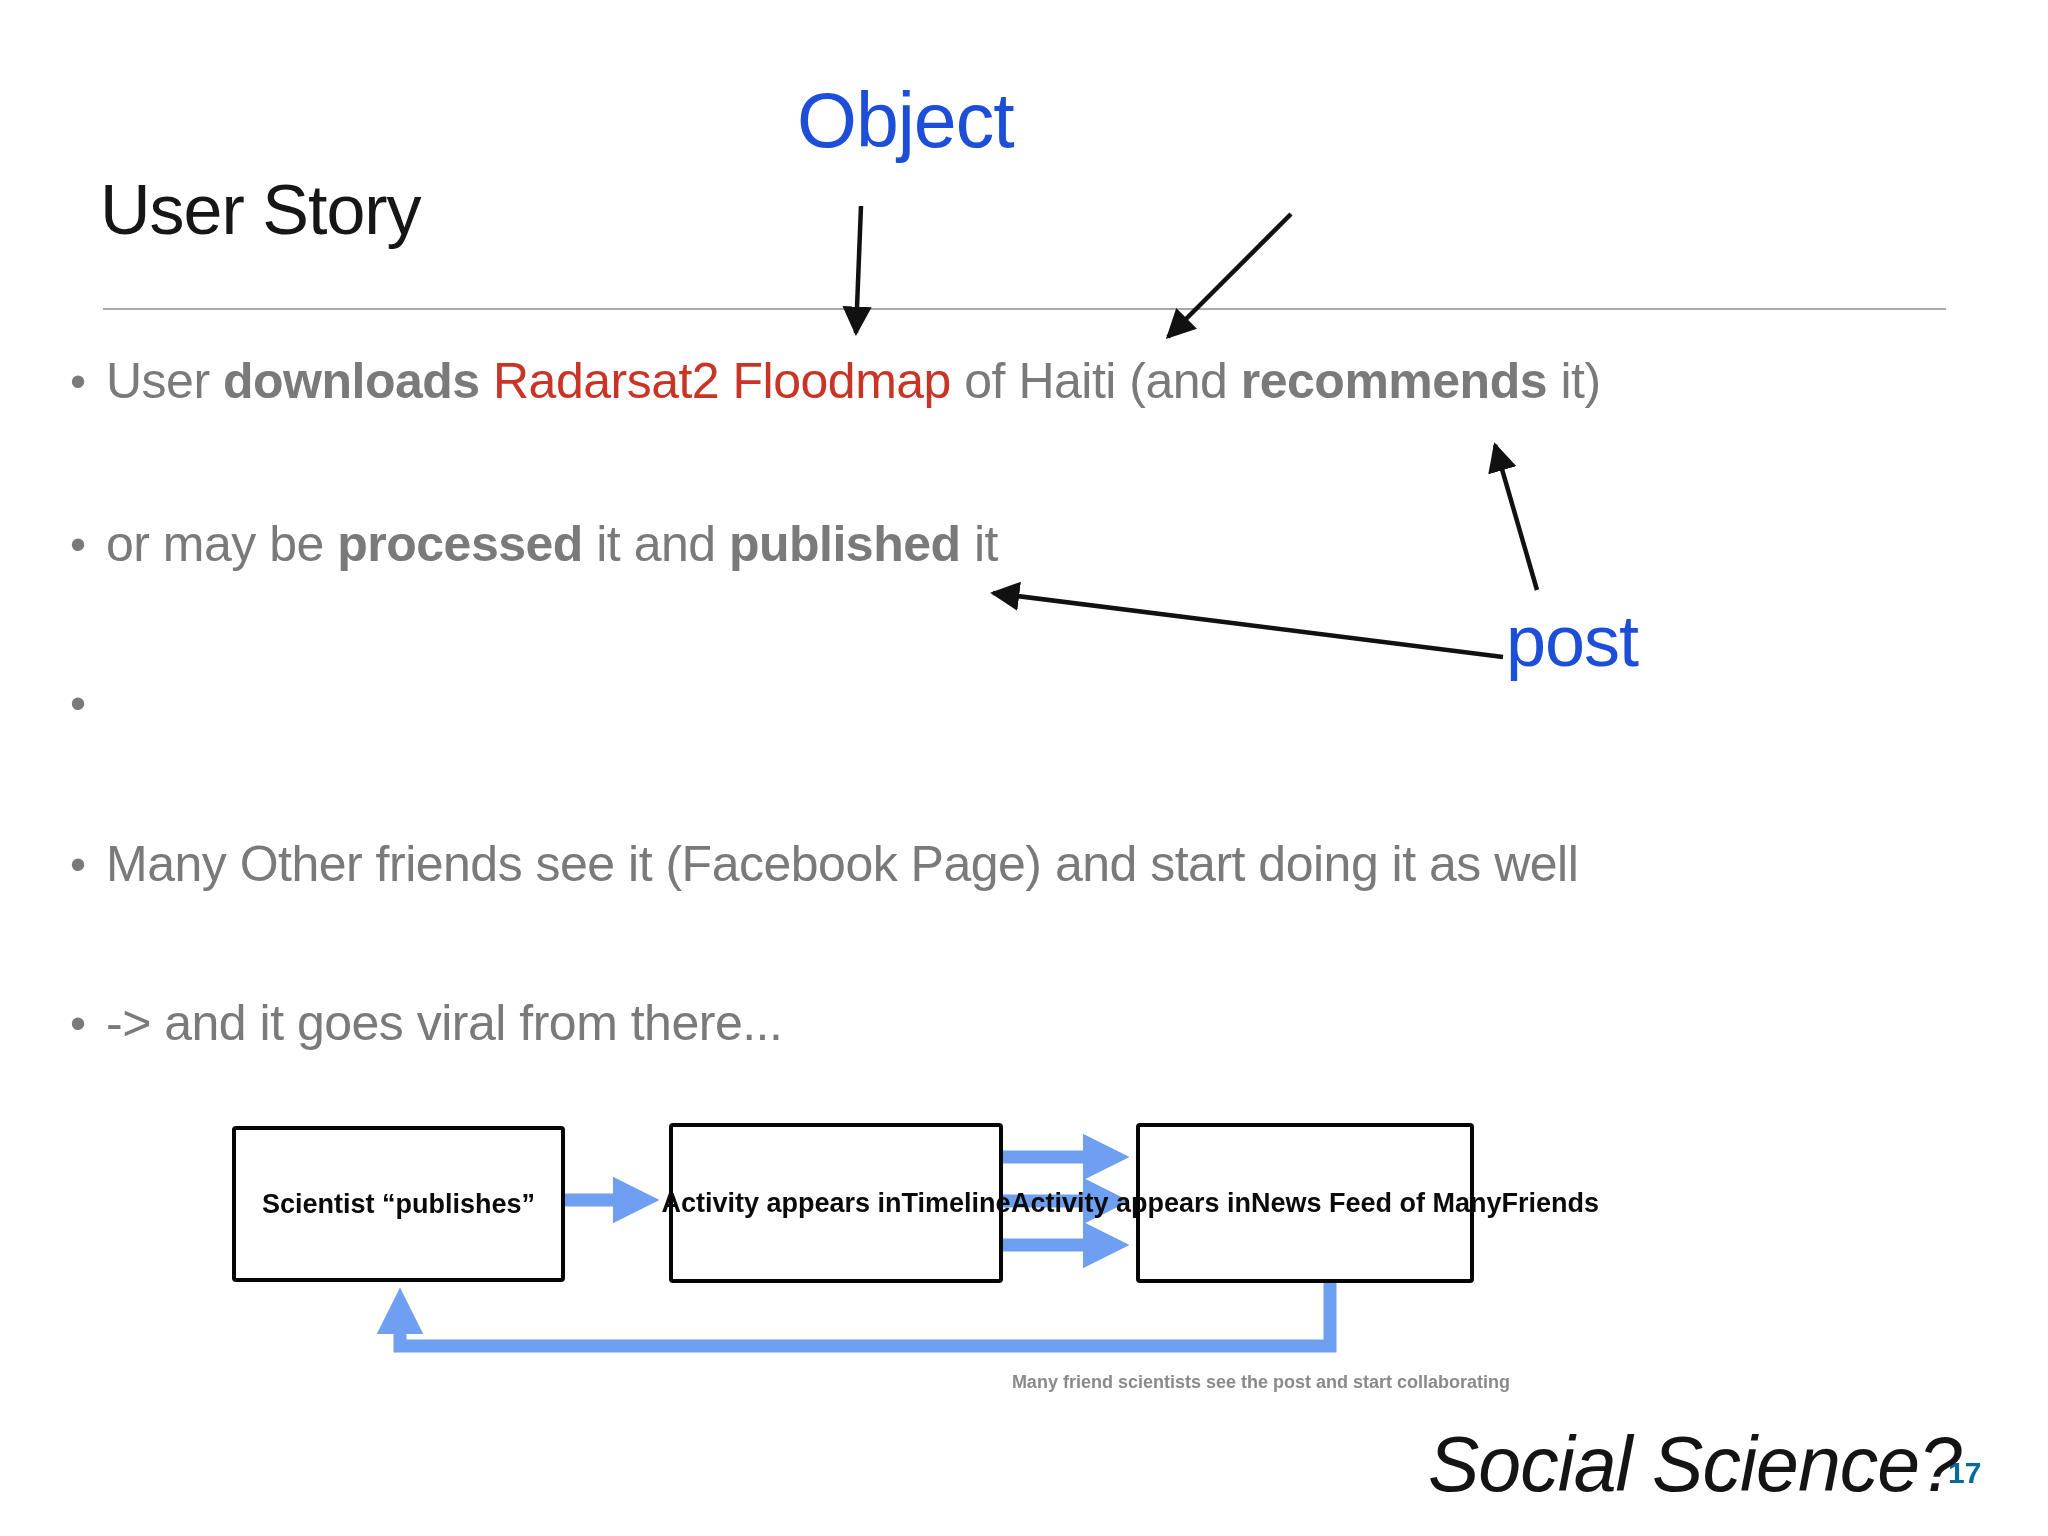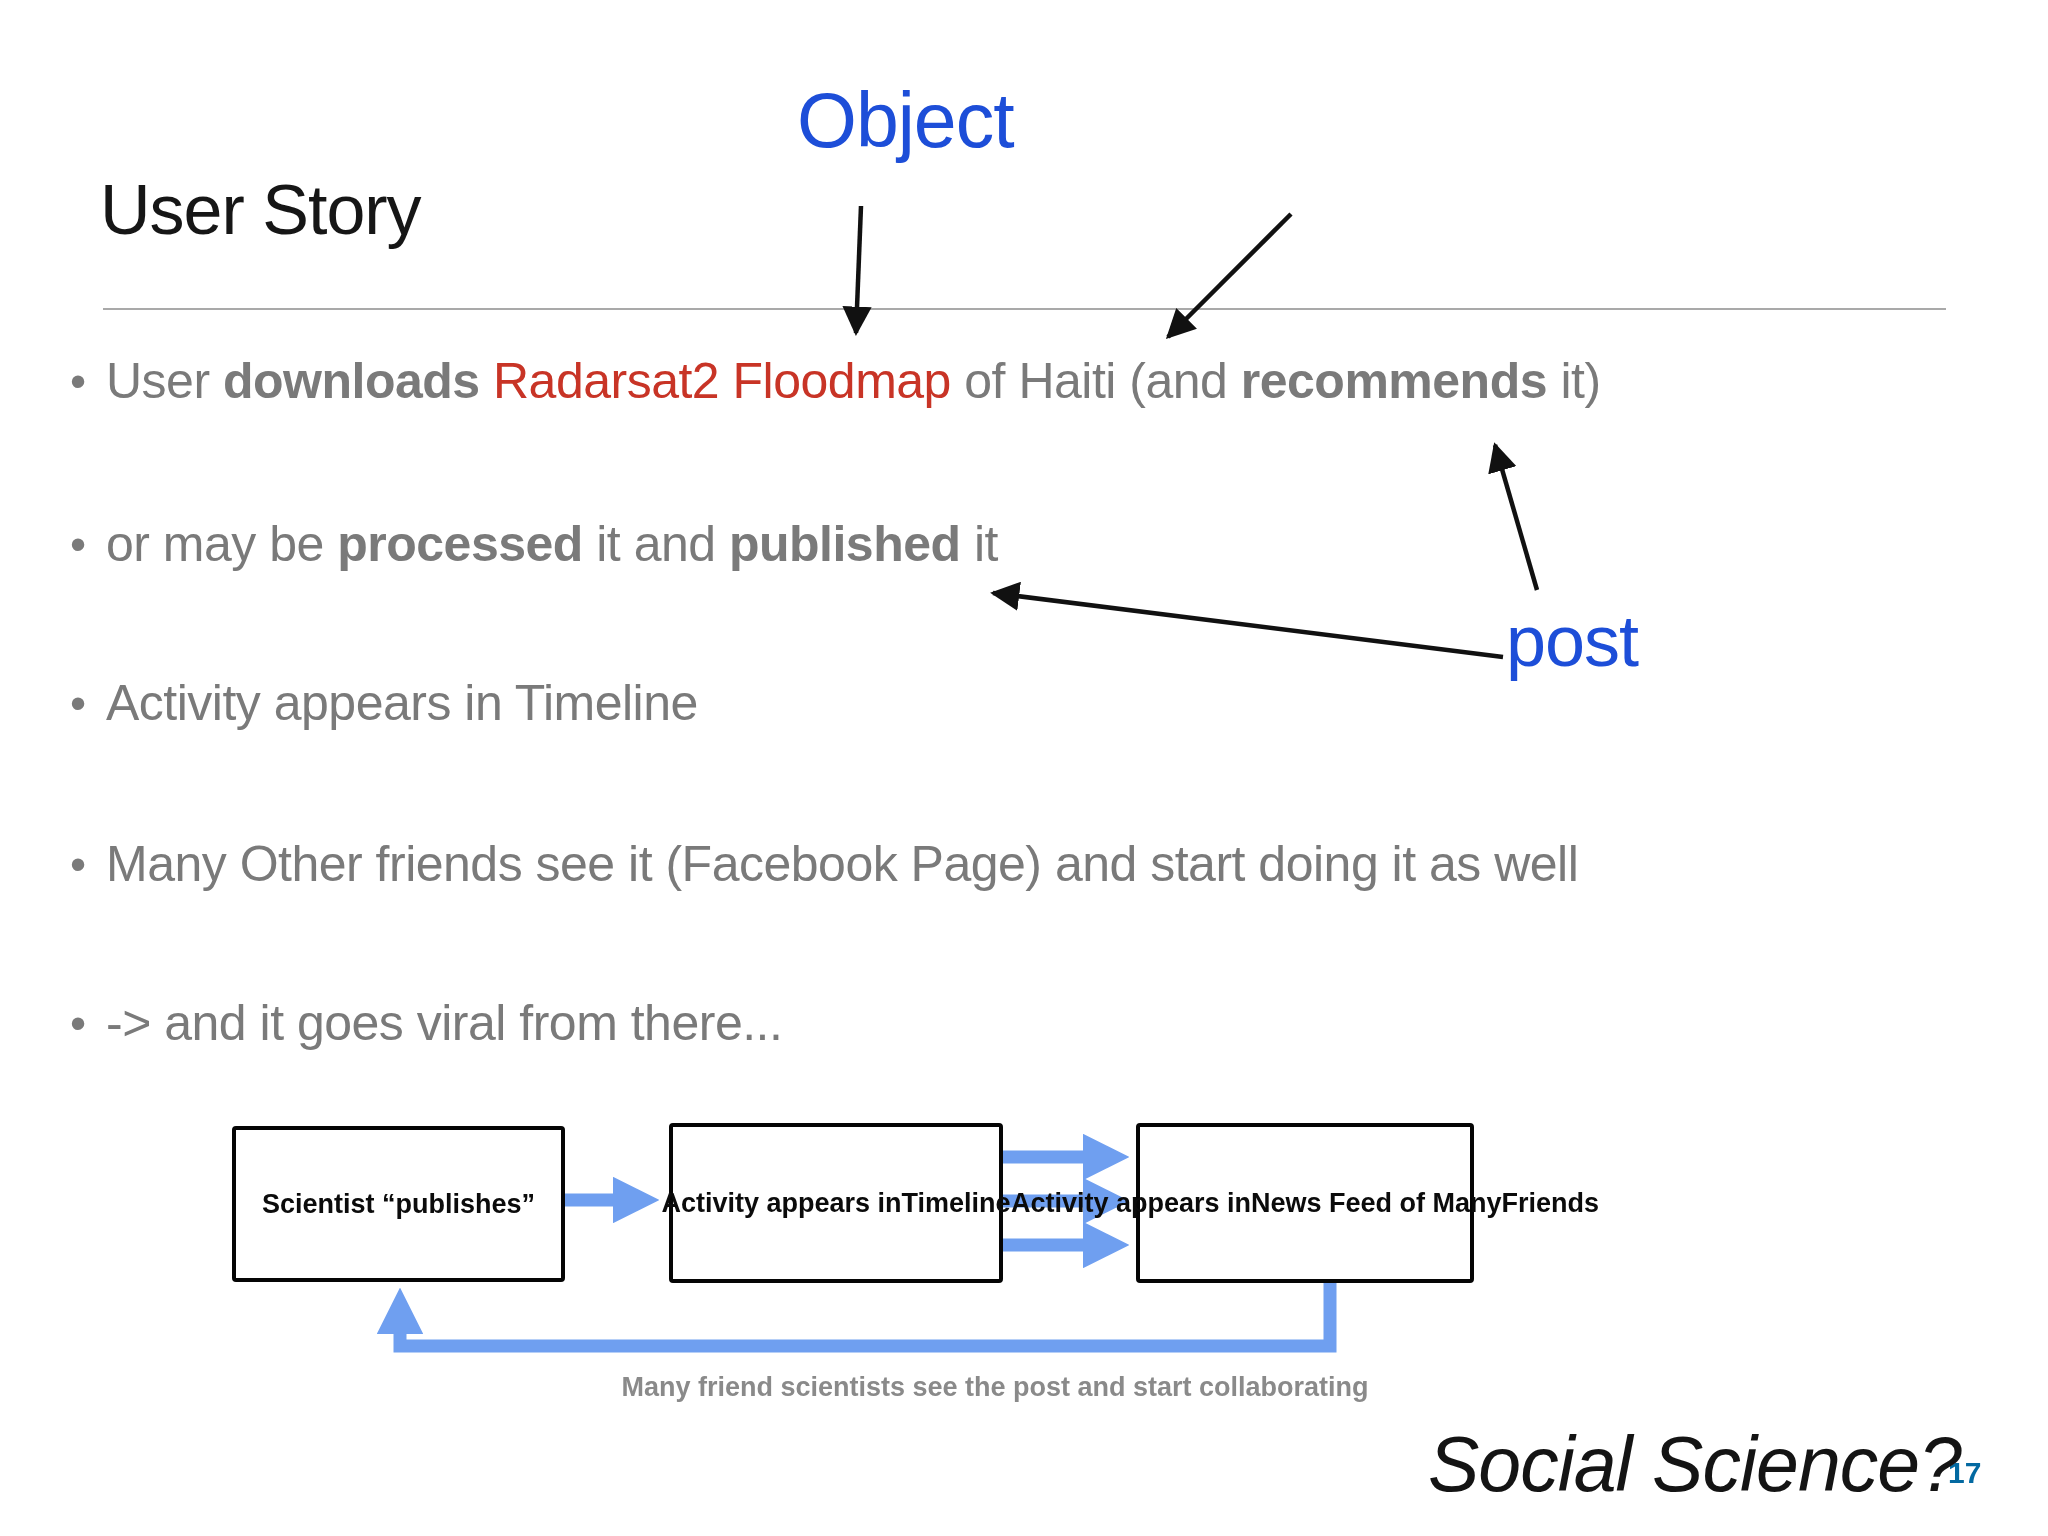--- a/index.html
+++ b/index.html
@@ -31,21 +31,21 @@
   .flow-box{position:absolute;background:#fff;border:4px solid #050505;
     border-radius:4px;display:flex;align-items:center;justify-content:center;
     text-align:center;font-weight:bold;color:#0b0b0b;font-size:27px;
     line-height:34px;}
   .flow-box div{white-space:nowrap;}
   .box-1{left:232px;top:1126px;width:325px;height:148px;}
   .box-2{left:669px;top:1123px;width:326px;height:152px;}
   .box-3{left:1136px;top:1123px;width:330px;height:152px;}
 
   .flow-caption{position:absolute;left:480px;top:1372px;width:1030px;
-    text-align:center;font-weight:bold;font-size:27px;color:#8a8a8a;}
+    text-align:right;font-weight:bold;font-size:18px;color:#8a8a8a;}
 
   .footer-question{position:absolute;left:1428px;top:1420px;font-size:77px;
     font-style:italic;color:#141414;letter-spacing:-1px;z-index:2;}
   .page-number{position:absolute;left:1948px;top:1456px;font-size:30px;
     color:#0369a1;z-index:1;font-weight:bold;}
 </style>
 </head>
 <body>
 
 <div class="slide">
@@ -61,21 +61,20 @@
       <div class="bullet" style="top: 351px;">
         <span class="dot">•</span>
         <span><span class="seg-normal">User </span><span class="seg-bold">downloads</span><span class="seg-normal"> </span><span class="seg-red">Radarsat2 Floodmap</span><span class="seg-normal"> of Haiti (and </span><span class="seg-bold">recommends</span><span class="seg-normal"> it)</span></span>
       </div>
       <div class="bullet" style="top: 514px;">
         <span class="dot">•</span>
         <span><span class="seg-normal">or may be </span><span class="seg-bold">processed</span><span class="seg-normal"> it and </span><span class="seg-bold">published</span><span class="seg-normal"> it</span></span>
       </div>
       <div class="bullet" style="top: 673px;">
         <span class="dot">•</span>
-        <span><span class="seg-normal">Activity appears in Timeline</span></span>
       </div>
       <div class="bullet" style="top: 834px;">
         <span class="dot">•</span>
         <span><span class="seg-normal">Many Other friends see it (Facebook Page) and start doing it as well</span></span>
       </div>
       <div class="bullet" style="top: 993px;">
         <span class="dot">•</span>
         <span><span class="seg-normal">-&gt; and it goes viral from there...</span></span>
       </div>
     </div>

